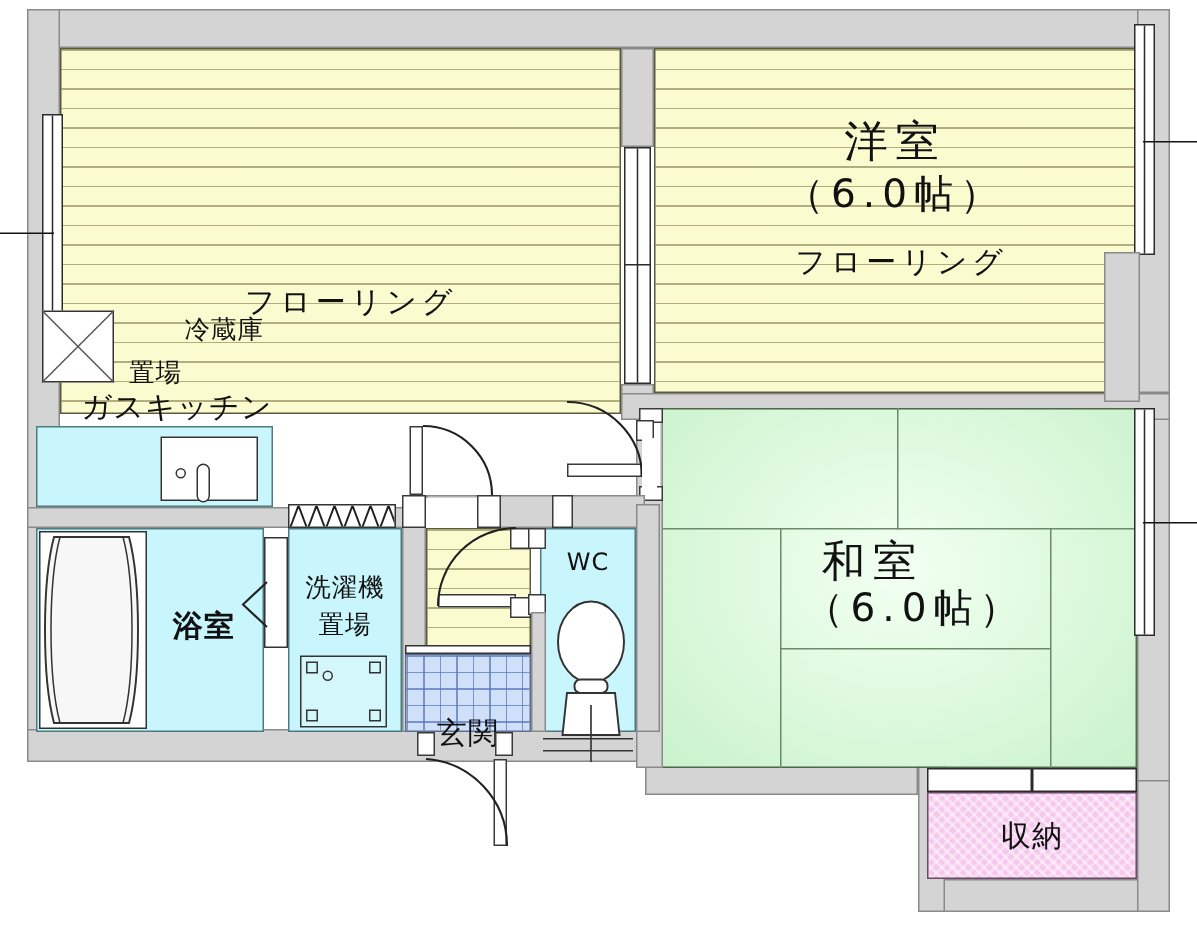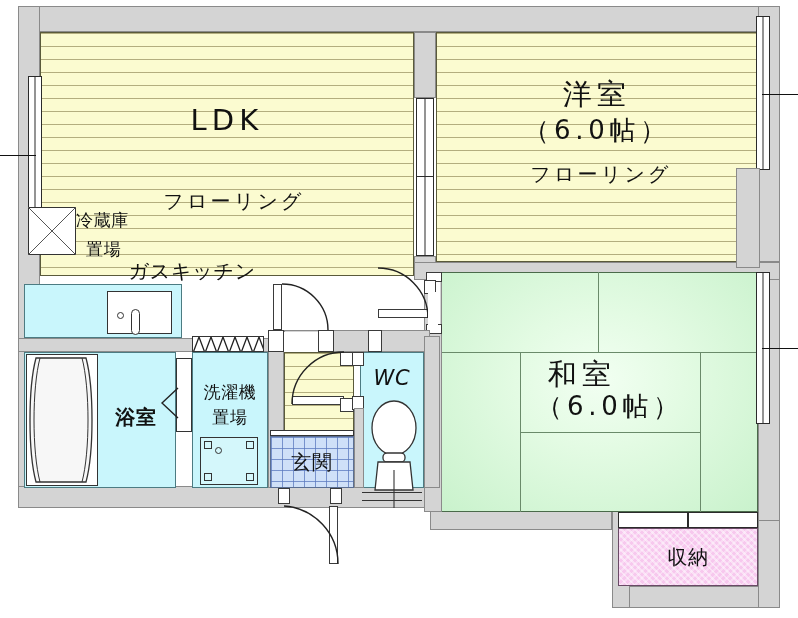--- a/index.html
+++ b/index.html
@@ -46,21 +46,21 @@
   .lbl{
     position:absolute;color:#111;white-space:nowrap;
     letter-spacing:.14em;text-align:center;line-height:1.15;
     font-family:"DejaVu Sans","Liberation Sans",sans-serif;
   }
   .lbl-room{font-size:29px;letter-spacing:.18em;}
   .lbl-sub{font-size:26px;letter-spacing:.18em;}
   .lbl-mat{font-size:20px;letter-spacing:.16em;}
   .lbl-sm{font-size:17px;letter-spacing:.04em;}
   .lbl-md{font-size:20px;letter-spacing:.04em;}
-  .lbl-wc{font-size:21px;letter-spacing:.04em;font-style:italic;}
+  .lbl-wc{font-size:16px;letter-spacing:.04em;}
 
   
   .win{background:#ffffff;border:1px solid #2b2b2b;}
   .win-v:after{
     content:"";position:absolute;left:50%;top:0;bottom:0;
     width:1px;background:#2b2b2b;transform:translateX(-.5px);
   }
   .gap{background:#ffffff;}
 
   .doorleaf{background:#ffffff;border:1px solid #3a3a3a;}
@@ -94,34 +94,33 @@
   <div class="abs wall-plain" style="left:758px;top:6px;width:22px;height:256px;border:1px solid #8a8a8a;"></div>
 
   <div class="abs wall-plain" style="left:758px;top:262px;width:22px;height:346px;border:1px solid #8a8a8a;"></div>
 
   <div class="abs wall-plain" style="left:758px;top:520px;width:22px;height:88px;border:1px solid #8a8a8a;"></div>
 
   <div class="abs wall-plain" style="left:612px;top:508px;width:18px;height:100px;border:1px solid #8a8a8a;"></div>
 
   <div class="abs floor-wood" style="left:40px;top:32px;width:374px;height:244px;"></div>
 
-  <div class="lbl lbl-room" style="left:0;top:104px;width:454px;">LDK</div>
   <div class="lbl lbl-mat" style="left:0;top:190px;width:468px;">フローリング</div>
 
   <div class="abs win win-v" style="left:28px;top:76px;width:14px;height:152px;"></div>
   <div class="axis" style="left:0px;top:155px;width:36px;height:1px;"></div>
 
   <div class="abs fixture" style="left:28px;top:207px;width:48px;height:48px;"></div>
   <svg class="sw" style="left:28px;top:207px;" width="48" height="48">
     <path d="M0,0 L48,48 M48,0 L0,48" style="stroke:#555;stroke-width:1"></path>
   </svg>
-  <div class="lbl lbl-sm" style="left:76px;top:211px;width:100px;text-align:left;">冷蔵庫</div>
+  <div class="lbl lbl-sm" style="left:76px;top:211px;width:100px;text-align:right;">冷蔵庫</div>
   <div class="lbl lbl-sm" style="left:86px;top:240px;width:100px;text-align:left;">置場</div>
 
-  <div class="lbl lbl-md" style="left:28px;top:260px;width:180px;text-align:right;margin-left:48px;">ガスキッチン</div>
+  <div class="lbl lbl-md" style="left:28px;top:260px;width:180px;text-align:center;">ガスキッチン</div>
 
   <div class="abs floor-water" style="left:24px;top:284px;width:158px;height:54px;"></div>
   <div class="abs fixture" style="left:107px;top:291px;width:65px;height:43px;"></div>
   <div class="abs" style="left:117px;top:312px;width:7px;height:7px;border:1px solid #333;border-radius:50%;background:#fff;"></div>
   <div class="abs" style="left:131px;top:309px;width:9px;height:26px;border:1px solid #333;border-radius:5px;background:#fff;"></div>
 
   <div class="abs floor-wood" style="left:436px;top:32px;width:322px;height:230px;"></div>
 
   <div class="lbl lbl-room" style="left:436px;top:78px;width:322px;">洋室</div>
   <div class="lbl lbl-sub" style="left:436px;top:116px;width:322px;">（6.0帖）</div>
@@ -220,21 +219,21 @@
   <div class="abs gap" style="left:428px;top:292px;width:10px;height:34px;"></div>
 
   <div class="abs jamb" style="left:340px;top:352px;width:14px;height:14px;"></div>
   <div class="abs doorleaf" style="left:292px;top:396px;width:52px;height:9px;"></div>
   <svg class="sw" style="left:292px;top:352px;" width="56" height="56">
     <path d="M52,0 A52,52 0 0 0 0,52"></path>
   </svg>
   <div class="abs jamb" style="left:340px;top:398px;width:14px;height:14px;"></div>
 
   <div class="abs floor-genkan" style="left:270px;top:436px;width:84px;height:52px;"></div>
-  <div class="lbl lbl-md" style="left:270px;top:451px;width:84px;">玄関</div>
+  <div class="lbl lbl-md" style="left:270px;top:477px;width:84px;">玄関</div>
 
   <div class="abs jamb" style="left:278px;top:488px;width:12px;height:16px;"></div>
   <div class="abs jamb" style="left:330px;top:488px;width:12px;height:16px;"></div>
   <div class="abs doorleaf" style="left:329px;top:506px;width:9px;height:58px;"></div>
   <svg class="sw" style="left:282px;top:504px;" width="60" height="62">
     <path d="M56,60 A58,58 0 0 0 2,2"></path>
   </svg>
 
   <div class="abs floor-water" style="left:360px;top:352px;width:64px;height:136px;"></div>
   <div class="lbl lbl-wc" style="left:360px;top:366px;width:64px;">WC</div>

